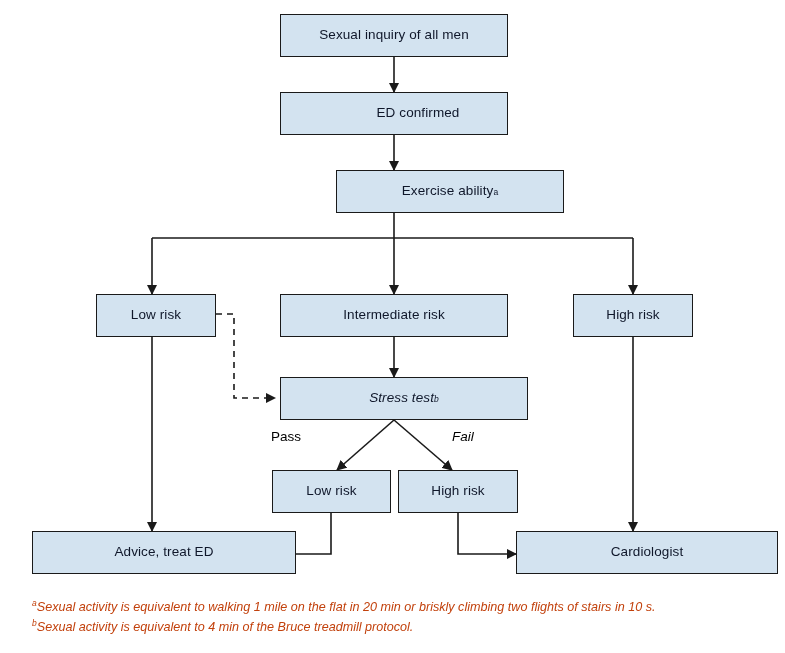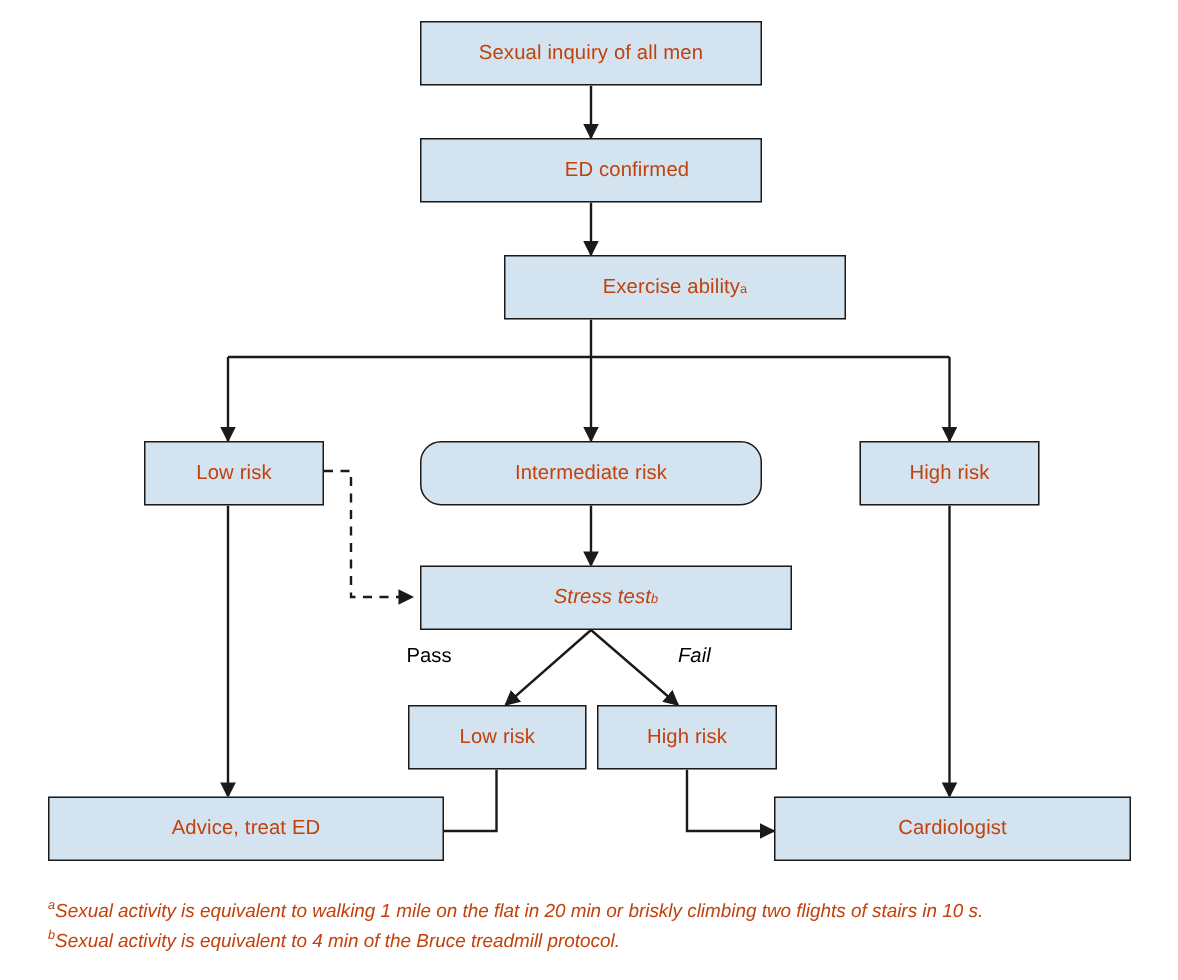--- a/index.html
+++ b/index.html
@@ -29,21 +29,21 @@
     pointer-events: none;
   }
   .node {
     position: absolute;
     box-sizing: border-box;
     background: #d3e3f0;
     border: 1.2px solid #1a1a1a;
     display: flex;
     align-items: center;
     justify-content: center;
-    color: #c2410c;
+    color: #0f172a;
     font-size: 13.5px;
     line-height: 1.1;
     letter-spacing: 0.1px;
     white-space: nowrap;
   }
   .node .label { display: inline-block; }
   .node sup {
     font-size: 8.5px;
     vertical-align: super;
     line-height: 0;
@@ -133,21 +133,21 @@
 
   <div class="node" style="left:292px; top:170px; width:228px; height:43px;margin-left:44px;">
     <span class="label">Exercise ability</span>
       <sup>a</sup>
   </div>
 
   <div class="node" style="left:96px; top:294px; width:120px; height:43px;">
     <span class="label">Low risk</span>
   </div>
 
-  <div class="node" style="left:280px; top:294px; width:228px; height:43px;border-radius:14px;">
+  <div class="node" style="left:280px; top:294px; width:228px; height:43px;">
     <span class="label">Intermediate risk</span>
   </div>
 
   <div class="node" style="left:573px; top:294px; width:120px; height:43px;">
     <span class="label">High risk</span>
   </div>
 
   <div class="node" style="left:280px; top:377px; width:248px; height:43px;font-style:italic;">
     <span class="label">Stress test</span>
       <sup>b</sup>
@@ -166,21 +166,21 @@
   </div>
 
   <div class="node" style="left:398px; top:470px; width:120px; height:43px;">
     <span class="label">High risk</span>
   </div>
 
   <div class="node" style="left:32px; top:531px; width:264px; height:43px;">
     <span class="label">Advice, treat ED</span>
   </div>
 
-  <div class="node" style="left:516px; top:531px; width:238px; height:43px;">
+  <div class="node" style="left:516px; top:531px; width:262px; height:43px;">
     <span class="label">Cardiologist</span>
   </div>
 
   <div class="footnotes">
     <span class="fn"><sup>a</sup><span>Sexual activity is equivalent to walking 1 mile on the flat in 20 min or briskly climbing two flights of stairs in 10 s.</span></span>
     <span class="fn"><sup>b</sup><span>Sexual activity is equivalent to 4 min of the Bruce treadmill protocol.</span></span>
   </div>
 
 </div>
 

